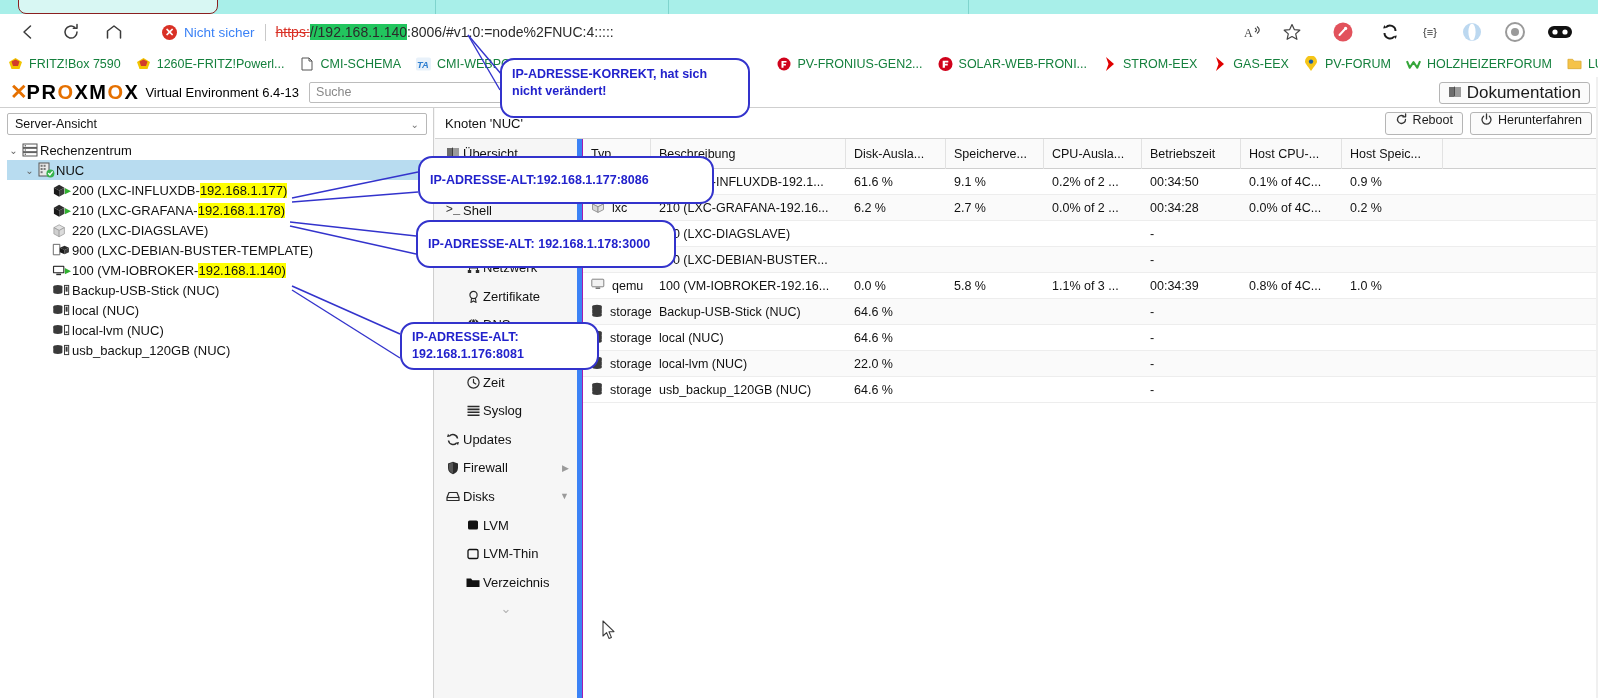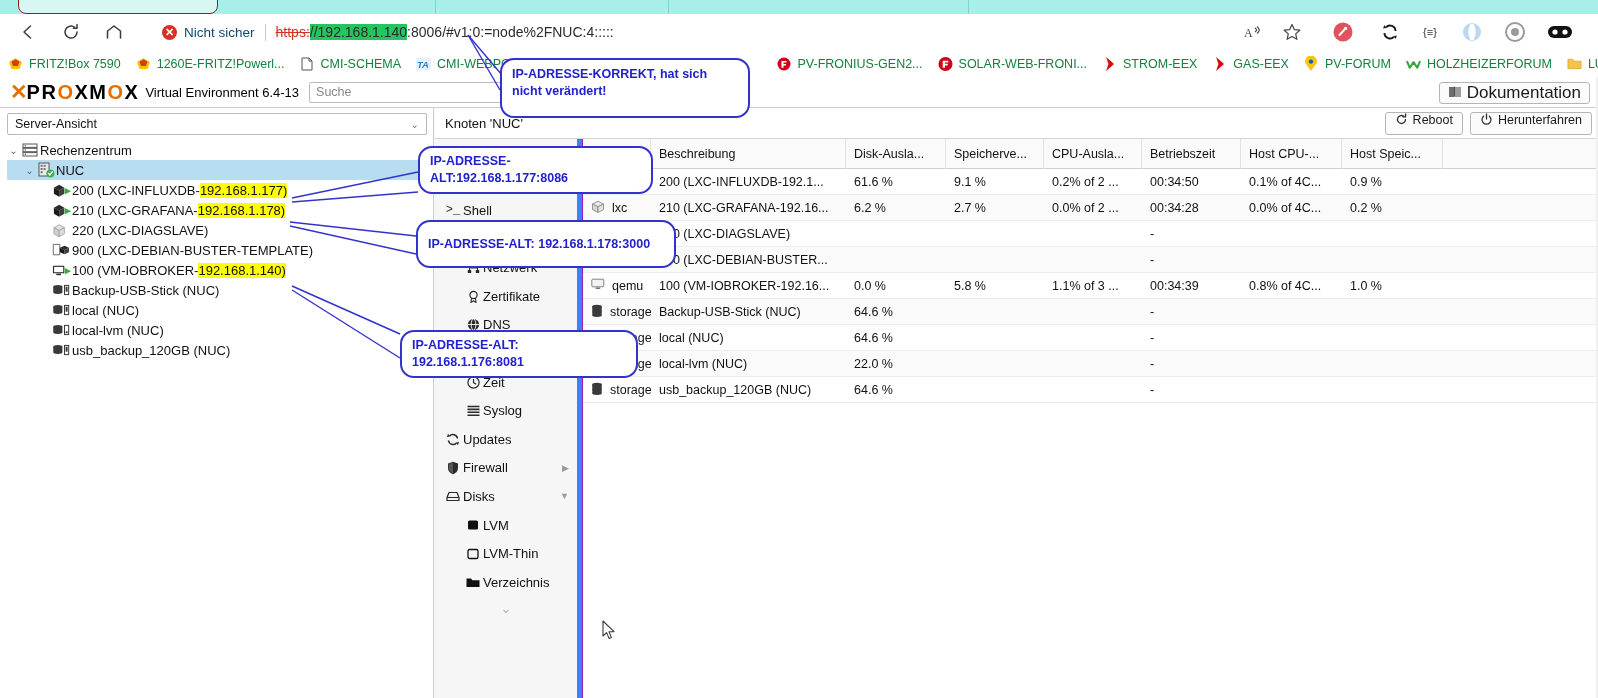--- a/index.html
+++ b/index.html
@@ -40,21 +40,21 @@
     position: absolute; left: 152px; top: 3px; width: 1075px; height: 30px;
     background: #ffffff; border-radius: 16px;
     display: flex; align-items: center; padding: 0 10px;
   }
   #security-badge { display: flex; align-items: center; gap: 7px; flex: 0 0 auto; }
   .sec-dot {
     width: 15px; height: 15px; border-radius: 50%;
     background: #d93025; color: #fff; font-size: 11px; line-height: 15px;
     text-align: center; font-weight: bold;
   }
-  #security-text { font-size: 13.5px; color: #0c4a6e; }
+  #security-text { font-size: 13.5px; color: #3b82f6; }
   #omnibox-sep { width: 1px; height: 17px; background: #c9c9c9; margin: 0 10px; }
   #url-text { font-size: 14px; color: #2b2b2b; white-space: nowrap; }
   .url-strike { color: #d93025; text-decoration: line-through; }
   .url-hl { background: #22c55e; }
 
   .tb-icon {
     position: absolute; top: 6px; width: 24px; height: 24px;
     display: flex; align-items: center; justify-content: center;
     font-size: 15px; color: #444;
   }
@@ -177,23 +177,23 @@
 
   
   .callout {
     position: absolute; border: 2px solid #3333cc; background: #ffffff;
     border-radius: 14px; z-index: 50;
     display: flex; align-items: center; padding: 6px 10px;
     font-size: 12.5px; font-weight: bold; color: #2222cc;
     font-family: "Liberation Sans", sans-serif; line-height: 1.35;
   }
   #callout-korrekt { left: 500px; top: 58px;  width: 250px; height: 60px; align-items: flex-start; }
-  #callout-177     { left: 418px; top: 146px; width: 235px; height: 48px; }
+  #callout-177     { left: 418px; top: 156px; width: 296px; height: 48px; }
   #callout-178     { left: 416px; top: 220px; width: 260px; height: 48px; }
-  #callout-176     { left: 400px; top: 330px; width: 238px; height: 48px; }
+  #callout-176     { left: 400px; top: 322px; width: 199px; height: 48px; }
 
   svg.leader { position: absolute; left: 0; top: 0; width: 1598px; height: 698px; pointer-events: none; z-index: 40; }
 
   #mouse-cursor { position: absolute; left: 602px; top: 620px; z-index: 60; }
 
   
   #win-right-edge { position: absolute; right: 0; top: 77px; width: 2px; height: 621px; background: #f0f0f0; }
 </style>
 </head>
 <body>

